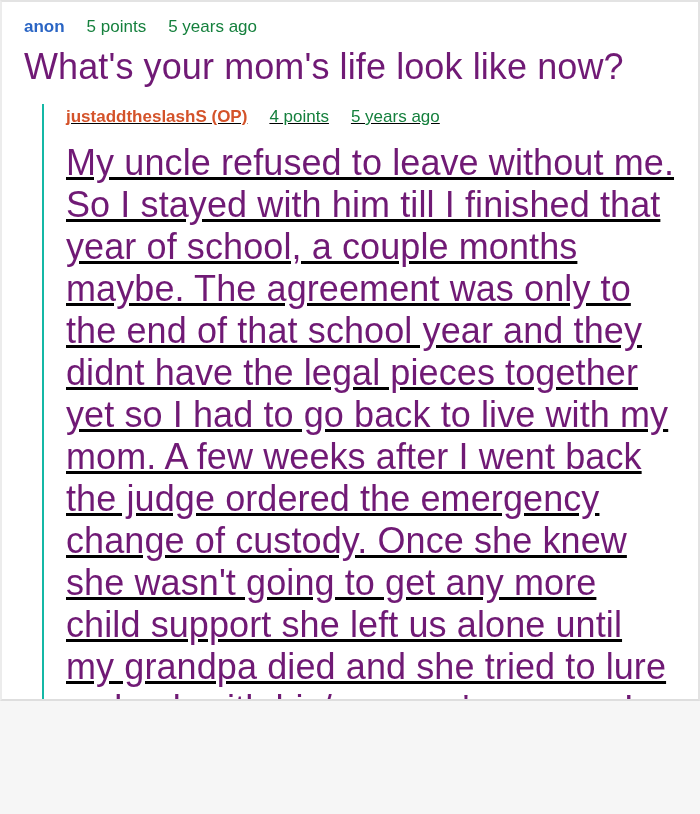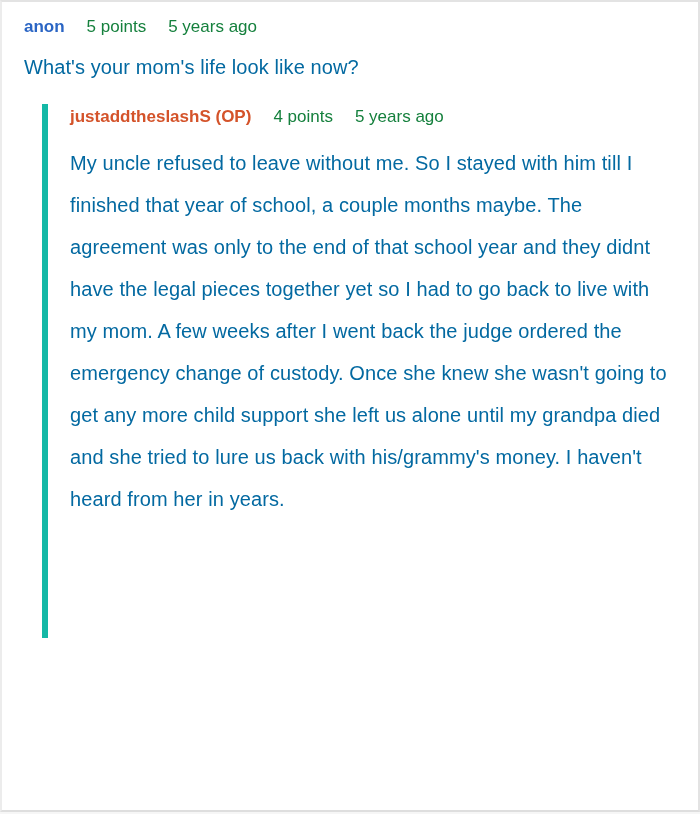--- a/index.html
+++ b/index.html
@@ -7,21 +7,21 @@
     width: 700px;
     font-family: "Liberation Sans", sans-serif;
   }
   body {
     background: #f6f6f6;
     height: 814px;
     overflow: hidden;
   }
   .comment-card {
     width: 700px;
-    height: 812px;
+    height: 701px;
     background: #ffffff;
     border-top: 2px solid #e3e3e3;
     border-left: 2px solid #ececec;
     border-right: 2px solid #e3e3e3;
     border-bottom: 2px solid #dedede;
     padding: 12px 20px 0 22px;
     overflow: hidden;
   }
   .comment-header {
     display: flex;
@@ -33,33 +33,34 @@
   }
   .author {
     font-weight: bold;
     text-decoration: none;
     cursor: pointer;
   }
   .author.parent-author { color: #2a65c4; }
   .author.op-author { color: #d4532a; }
   .meta { color: #15803d; font-weight: normal; }
   .comment-body {
-    font-size: 20px;
+    font-size: 36px;
     line-height: 42px;
-    color: #0369a1;
+    color: #701a75;
     letter-spacing: 0.1px;
   }
   .parent-body { max-width: 645px; margin-top: 6px; }
   .parent-body p + p { margin-top: 42px; }
   .reply-block {
     margin-top: 16px;
     margin-left: 18px;
-    border-left: 6px solid #14b8a6;
+    border-left: 2px solid #14b8a6;
     padding-left: 22px;
     min-height: 534px;
+    text-decoration: underline;
   }
   .reply-body { max-width: 640px; margin-top: 12px; }
 </style>
 </head>
 <body>
 
 <div class="comment-card">
 
   <div>
     <div class="comment-header">

